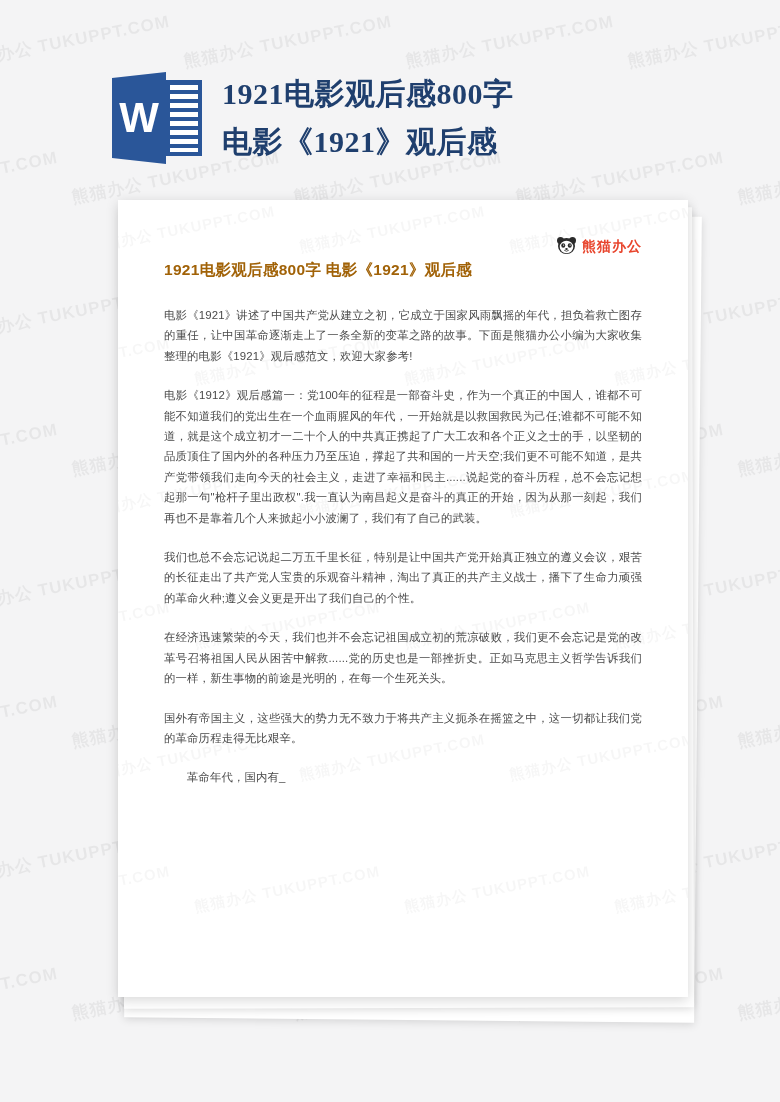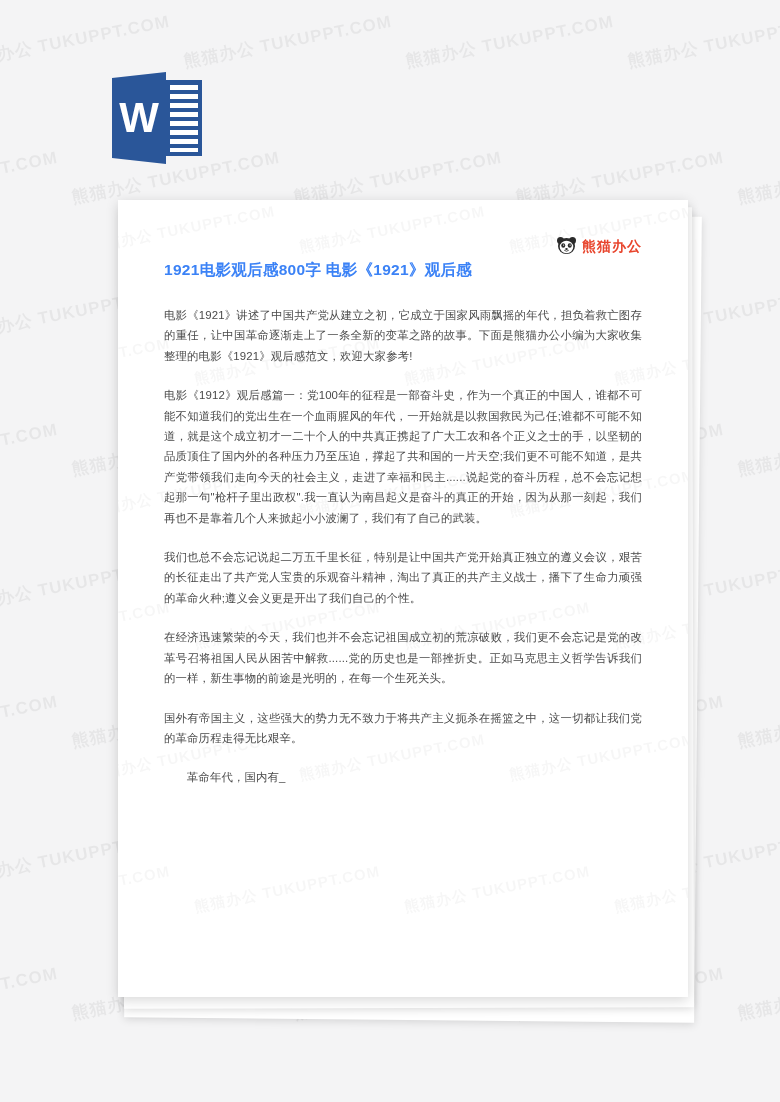--- a/index.html
+++ b/index.html
@@ -153,21 +153,21 @@
   }
 
   
   #doc-title {
     position: relative;
     z-index: 7;
     margin-top: 26px;
     font-family: "Liberation Sans", "DejaVu Sans", sans-serif;
     font-weight: bold;
     font-size: 15.5px;
-    color: #3b82f6;
+    color: #a16207;
     letter-spacing: 0.3px;
     white-space: nowrap;
   }
 
   #doc-body {
     position: relative;
     z-index: 7;
     margin-top: 24px;
   }
   .para {
@@ -243,20 +243,24 @@
       <rect x="66" y="24" width="28" height="5" fill="#ffffff"></rect>
       <rect x="66" y="33" width="28" height="5" fill="#ffffff"></rect>
       <rect x="66" y="42" width="28" height="5" fill="#ffffff"></rect>
       <rect x="66" y="51" width="28" height="5" fill="#ffffff"></rect>
       <rect x="66" y="60" width="28" height="5" fill="#ffffff"></rect>
       <rect x="66" y="69" width="28" height="5" fill="#ffffff"></rect>
       <rect x="66" y="78" width="28" height="4" fill="#ffffff"></rect>
     </svg>
   </div>
 
+  <div id="header-titles">
+    <div class="header-title-line">1921电影观后感800字</div>
+    <div class="header-title-line">电影《1921》观后感</div>
+  </div>
 
 </div>
 
 <div class="sheet-back" id="sheet-back-2"></div>
 <div class="sheet-back" id="sheet-back-1"></div>
 
 <div id="doc-page">
   <div id="doc-watermark">
       <span class="wm-doc" style="left: -30px; top: 20px;">熊猫办公 TUKUPPT.COM</span>
       <span class="wm-doc" style="left: 180px; top: 20px;">熊猫办公 TUKUPPT.COM</span>

